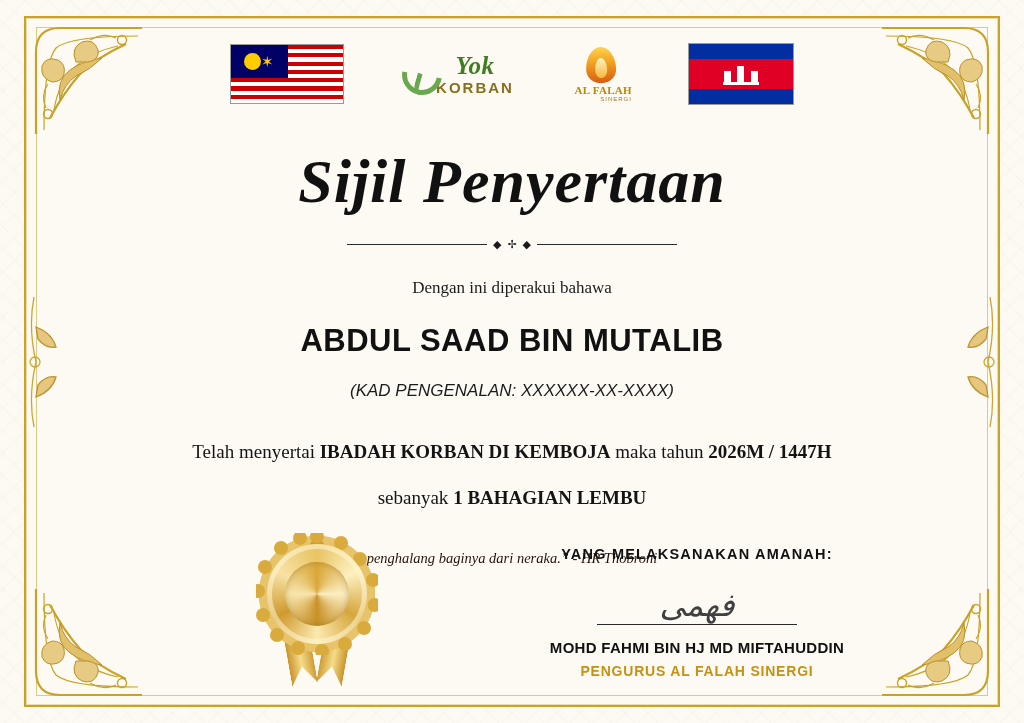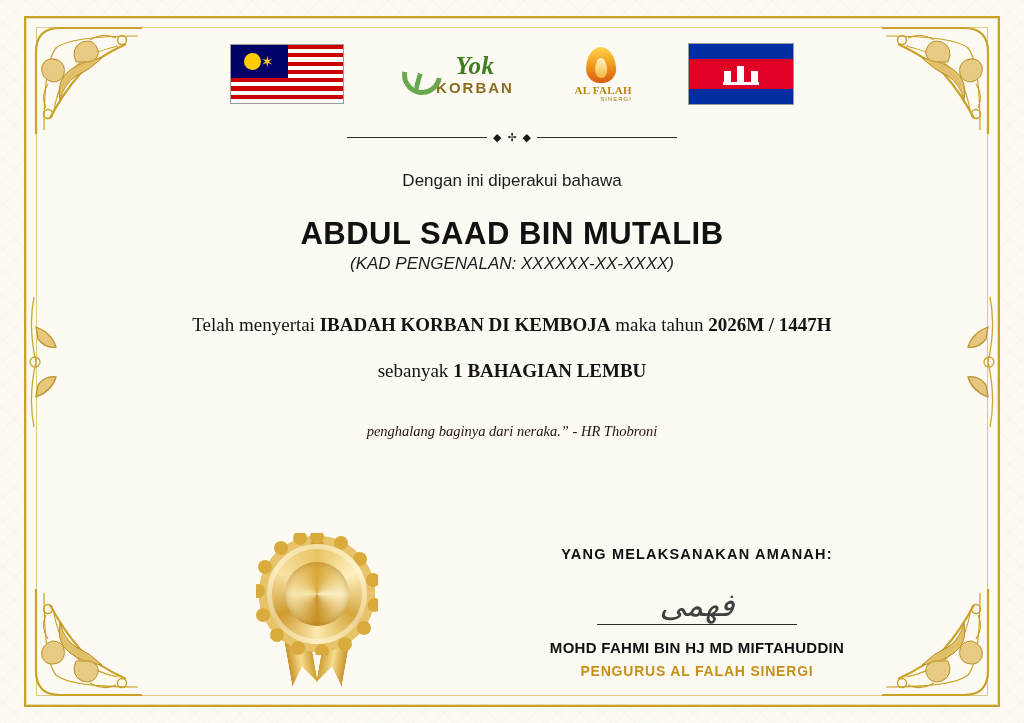--- a/index.html
+++ b/index.html
@@ -290,41 +290,41 @@
     width: 140px;
     height: 1px;
     background: #2b2b2b;
   }
   .divider .dia {
     font-size: 11px;
     line-height: 1;
   }
 
   .line-intro {
-    font-family: Liberation Sans, sans-serif;
+    font-family: Liberation Serif, serif;
     font-size: 17px;
     color: #1b1b1b;
     margin-top: 28px;
   }
 
   .recipient {
     font-family: "Liberation Sans", sans-serif;
     font-weight: bold;
     font-size: 31px;
     letter-spacing: 0.5px;
     color: #111111;
     margin-top: 25px;
   }
 
   .ic {
     font-family: "Liberation Sans", sans-serif;
     font-style: italic;
     font-size: 17px;
     color: #1b1b1b;
-    margin-top: 2px;
+    margin-top: 22px;
   }
 
   .body1 {
     font-family: "Liberation Serif", serif;
     font-size: 19px;
     color: #141414;
     margin-top: 40px;
   }
   .body2 {
     font-family: "Liberation Serif", serif;
@@ -588,20 +588,21 @@
         <div class="temple">
           <div class="t t1"></div>
           <div class="t t2"></div>
           <div class="t t3"></div>
           <div class="base"></div>
         </div>
       </div>
 
     </div>
 
+    <div class="title">Sijil Penyertaan</div>
 
     <div class="divider">
       <span class="bar"></span>
       <span class="dia">◆</span>
       <span class="dia">✢</span>
       <span class="dia">◆</span>
       <span class="bar"></span>
     </div>
 
     <div class="line-intro">Dengan ini diperakui bahawa</div>

